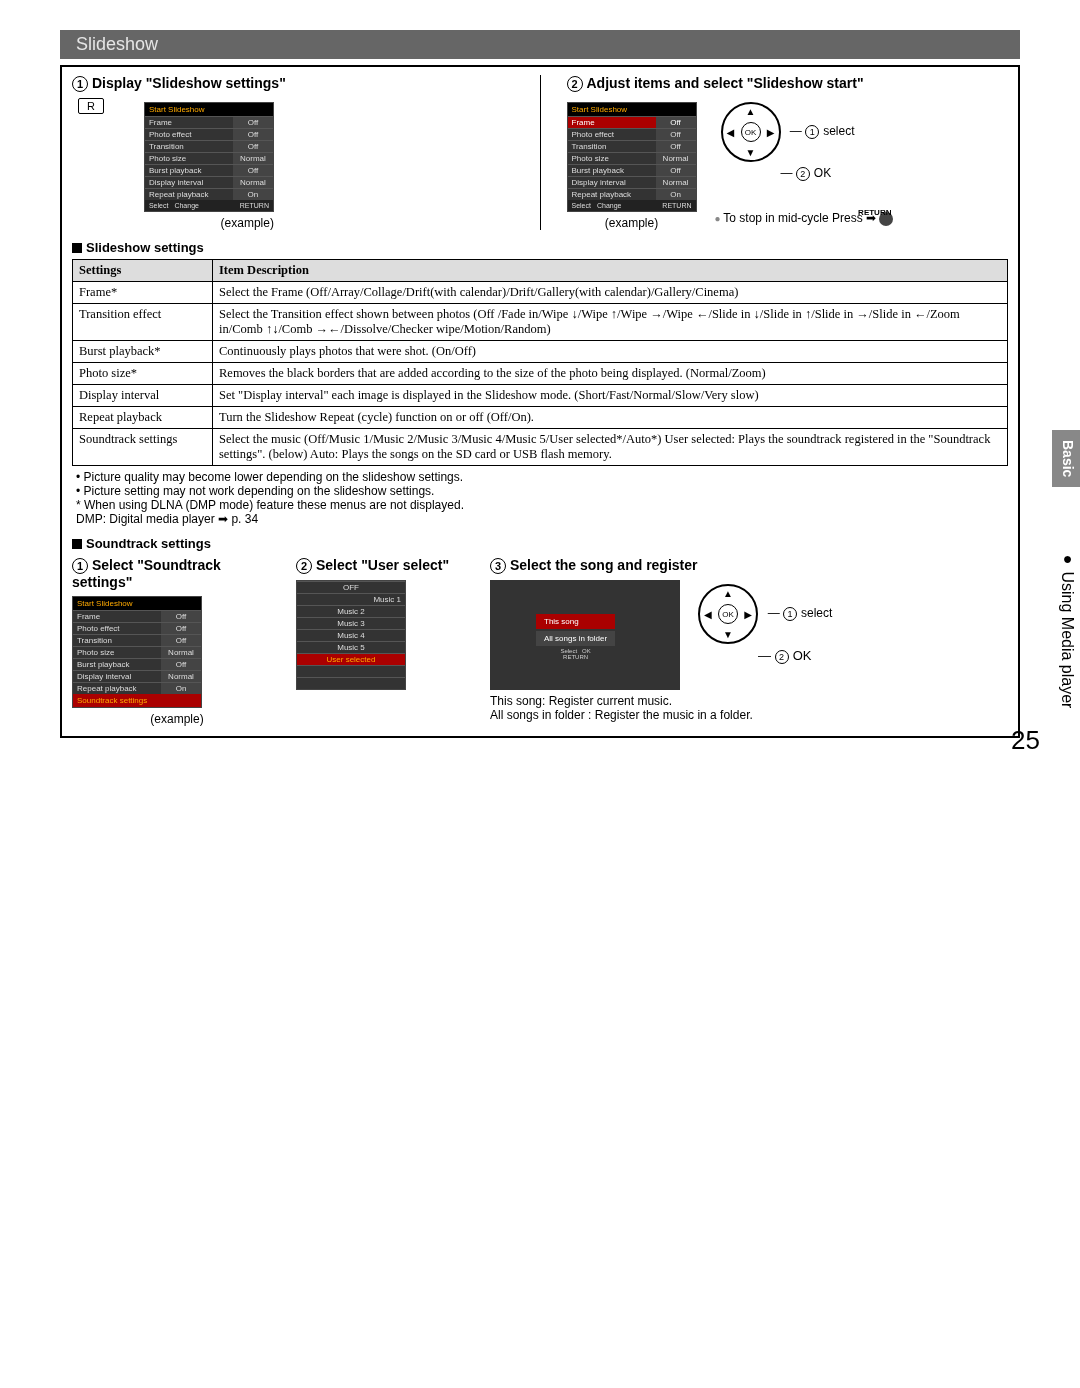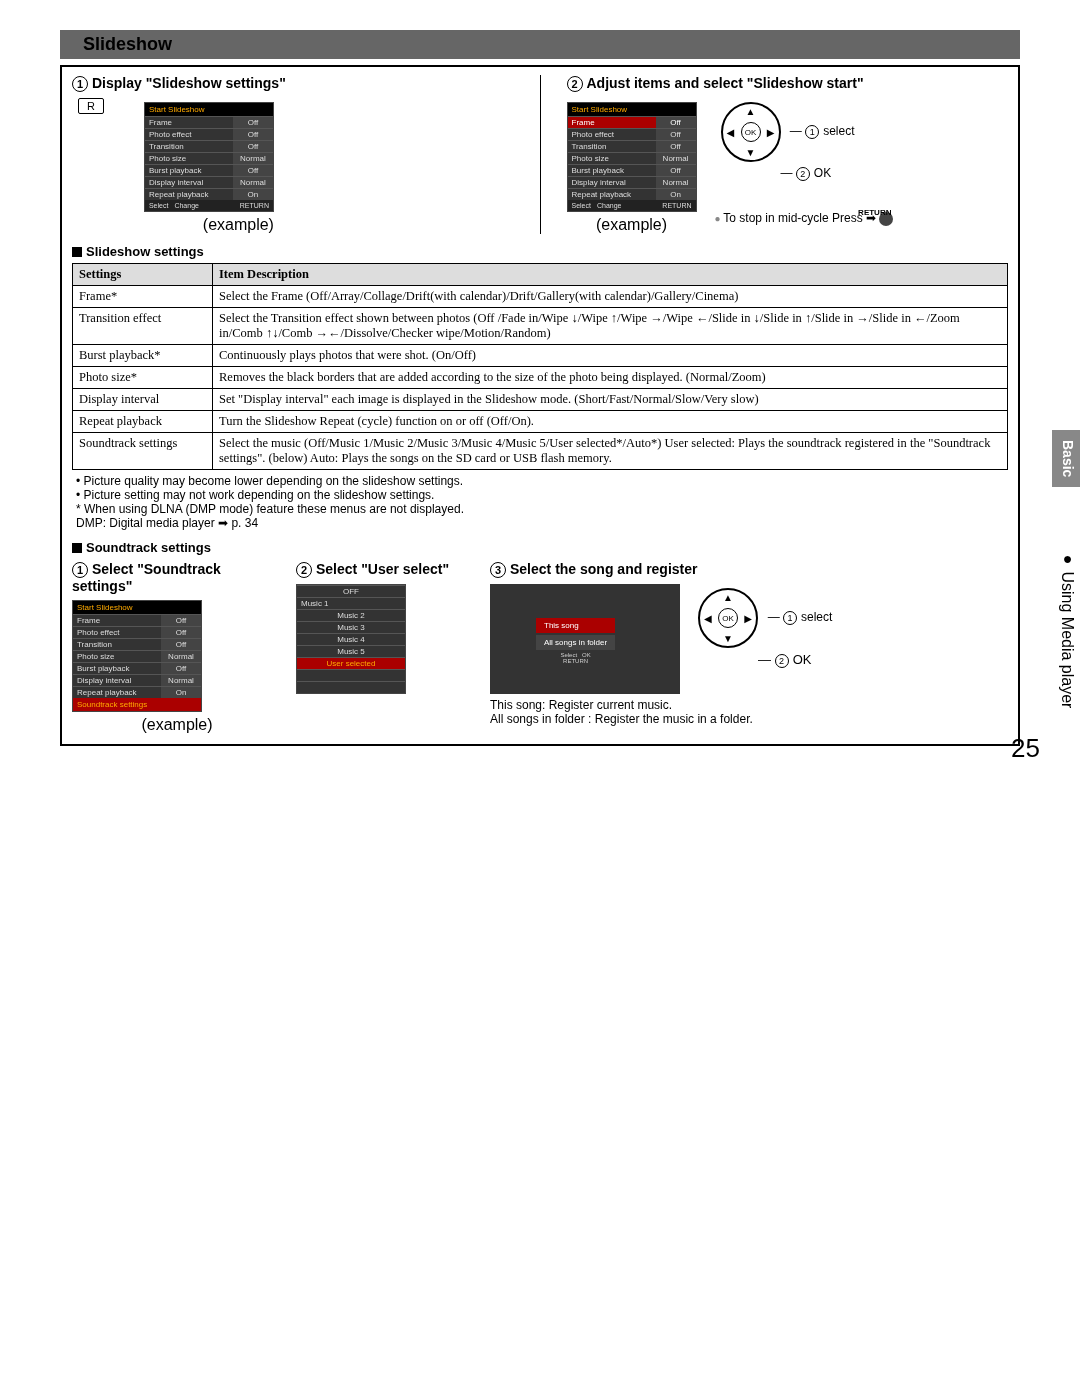--- a/index.html
+++ b/index.html
@@ -1,32 +1,32 @@
 <!DOCTYPE html>
 <html><head>
 <meta charset="utf-8">
 <style>
   * { box-sizing: border-box; margin: 0; padding: 0; }
   body { font-family: Arial, Helvetica, sans-serif; font-size: 13px; background: #fff; color: #000; width: 1080px; position: relative; }
   .page { padding: 30px 60px 30px 60px; position: relative; }
   .side-tab { position: absolute; right: 0; top: 430px; width: 28px; background: #888; color: #fff; writing-mode: vertical-rl; text-orientation: mixed; padding: 10px 4px; font-weight: bold; font-size: 14px; }
   .side-text { position: absolute; right: 4px; top: 550px; writing-mode: vertical-rl; text-orientation: mixed; font-size: 16px; }
-  .header-bar { background: #666; color: #000000; font-weight: bold; font-size: 18px; padding: 4px 23px; margin-bottom: 6px; }
+  .header-bar { background: #666; color: #e5e5e5; font-weight: normal; font-size: 18px; padding: 4px 16px; margin-bottom: 6px; }
   .outer-box { border: 2px solid #000; padding: 8px 10px 10px 10px; }
   .two-col { display: flex; gap: 20px; }
   .col { flex: 1; }
   .step-title { font-weight: bold; font-size: 14px; margin-bottom: 6px; }
   .circ { display: inline-block; border: 1px solid #000; border-radius: 50%; width: 16px; height: 16px; line-height: 14px; text-align: center; font-size: 11px; margin-right: 4px; }
   .mini-menu { background: #333; color: #ddd; font-size: 8px; width: 130px; margin: 4px 0; border: 1px solid #444; }
   .mini-menu .hdr { background: #000; color: #fa0; padding: 2px 4px; font-size: 8px; }
   .mini-menu .row { display: flex; border-top: 1px solid #555; }
   .mini-menu .lbl { flex: 1; padding: 1px 4px; }
   .mini-menu .val { padding: 1px 6px; background: #444; min-width: 40px; text-align: center; }
   .mini-menu .footer { display:flex; gap:6px; padding:2px 4px; font-size:7px; background:#222;}
-  .example-label { font-size: 16px; margin-top: 2px; }
+  .example-label { font-size: 12px; margin-top: 2px; }
   .sub-head { font-weight: bold; margin: 10px 0 4px 0; }
   .sq { display:inline-block; width:10px; height:10px; background:#000; margin-right:4px; position:relative; top:1px;}
   table.settings { border-collapse: collapse; width: 100%; font-size: 12.5px; }
   table.settings th, table.settings td { border: 1px solid #000; padding: 3px 6px; text-align: left; vertical-align: top; font-family: Liberation Serif, serif; }
   table.settings th { background: #ddd; }
   .notes { font-size: 12px; margin-top: 4px; padding-left: 4px; }
   .notes li { list-style: none; }
   .three-col { display: flex; gap: 14px; margin-top: 6px; }
   .col3 { flex: 1; }
   .remote-key { display:inline-block; border:1px solid #000; padding:1px 8px; border-radius:2px; font-size:11px; margin-left:6px; }
@@ -247,21 +247,21 @@
         <div class="example-label" style="text-align:center;">(example)</div>
       </div>
 
       <div class="col3" style="max-width:180px;">
         <div class="step-title"><span class="circ">2</span><span>Select "User select"</span></div>
         <div class="mini-menu" style="width:110px;">
           <div class="row">
               <div class="lbl" style="text-align:center;width:100%;">OFF</div>
             </div>
           <div class="row">
-              <div class="lbl" style="text-align:left;width:100%;">Music 1</div>
+              <div class="lbl" style="text-align:right;width:100%;">Music 1</div>
             </div>
           <div class="row">
               <div class="lbl" style="text-align:center;width:100%;">Music 2</div>
             </div>
           <div class="row">
               <div class="lbl" style="text-align:center;width:100%;">Music 3</div>
             </div>
           <div class="row">
               <div class="lbl" style="text-align:center;width:100%;">Music 4</div>
             </div>

